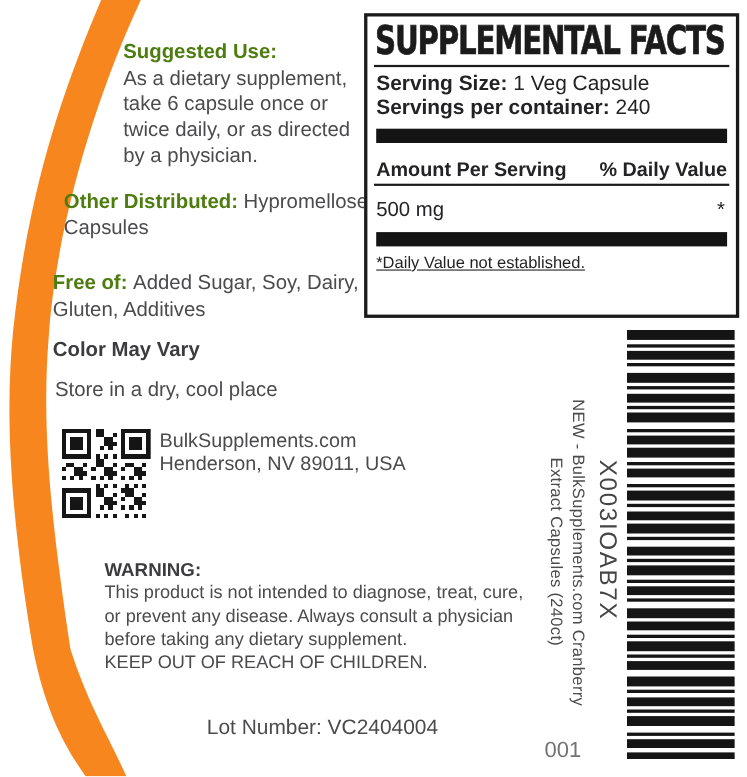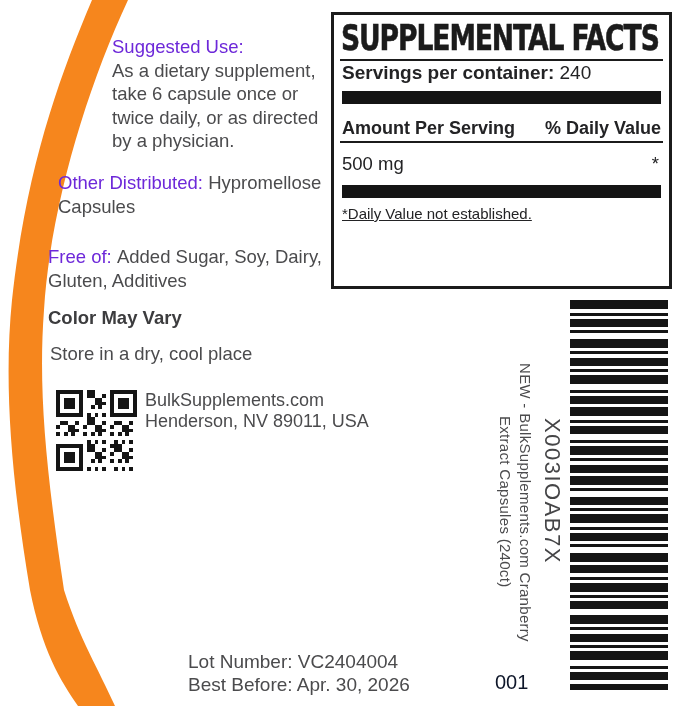--- a/index.html
+++ b/index.html
@@ -1,21 +1,21 @@
 <!DOCTYPE html>
 <html><head>
 <meta charset="utf-8">
 <style>
   html,body{margin:0;padding:0;background:#fff;}
   #canvas{
     position:relative;width:679px;height:706px;background:#ffffff;overflow:hidden;
     font-family:"Liberation Sans",sans-serif;color:#4b4b4d;
   }
   .abs{position:absolute;}
-  .b{font-weight:normal;color:#6d28d9;}
+  .b{font-weight:bold;color:#4d7c0f;}
   .nowrap{white-space:nowrap;}
 
   
   #arc-svg{position:absolute;left:0;top:0;width:679px;height:706px;z-index:0;}
 
   
   .blk{z-index:2;}
   #suggested{left:112px;top:35px;font-size:18.5px;line-height:23.5px;}
   #other{left:58px;top:171px;width:292px;font-size:18.5px;line-height:23.5px;}
   #freeof{left:48px;top:245px;width:300px;font-size:18.5px;line-height:23.5px;}
@@ -62,21 +62,21 @@
   #product-note{
     left:495px;top:356px;height:292px;writing-mode:vertical-rl;
     font-size:15px;line-height:20px;letter-spacing:0.3px;text-align:center;
     color:#4b4b4d;white-space:nowrap;z-index:2;
   }
   #asin{
     left:539px;top:418px;height:170px;writing-mode:vertical-rl;
     font-size:22px;letter-spacing:1.5px;color:#454547;white-space:nowrap;z-index:2;
   }
   #barcode{left:570px;top:300px;width:98px;height:390px;overflow:hidden;z-index:2;}
-  #print-code{left:495px;top:671px;font-size:20px;color:#0f172a;z-index:2;}
+  #print-code{left:495px;top:671px;font-size:20px;color:#737373;z-index:2;}
 </style>
 </head>
 <body>
 
 <div id="canvas">
 
   <svg id="arc-svg" viewBox="0 0 679 706" aria-hidden="true">
     <path d="M92,0 C58,80 26,170 12,300 C4,380 10,470 30,590 C42,650 60,680 78,706
              L115,706 C98,668 80,640 64,590 C46,470 38,390 44,310 C50,210 86,90 128,0 Z" fill="#F6861D"></path>
   </svg>
@@ -203,29 +203,38 @@
         <rect x="15" y="20" width="1" height="1" fill="#151515"></rect>
         <rect x="17" y="20" width="1" height="1" fill="#151515"></rect>
         <rect x="19" y="20" width="1" height="1" fill="#151515"></rect>
       </svg></div>
 
   <div class="abs blk" id="dist">
     <div class="nowrap">BulkSupplements.com</div>
     <div class="nowrap">Henderson, NV 89011, USA</div>
   </div>
 
+  <div class="abs blk" id="warn">
+    <div class="hd nowrap">WARNING:</div>
+    <div class="nowrap">This product is not intended to diagnose, treat, cure,</div>
+    <div class="nowrap">or prevent any disease. Always consult a physician</div>
+    <div class="nowrap">before taking any dietary supplement.</div>
+    <div class="nowrap">KEEP OUT OF REACH OF CHILDREN.</div>
+  </div>
 
   <div class="abs blk" id="lot">
     <div class="nowrap">Lot Number: VC2404004</div>
-    <div class="nowrap">Best Before: Apr. 30, 2026</div>
   </div>
 
   <div class="abs" id="facts">
     <span id="fb-title">SUPPLEMENTAL FACTS</span>
     <div class="rule" id="rule1"></div>
+    <div class="fb-row" id="fb-serving">
+      <span class="fbold gap">Serving Size:</span><span>1 Veg Capsule</span>
+    </div>
     <div class="fb-row" id="fb-servings">
       <span class="fbold gap">Servings per container:</span><span>240</span>
     </div>
     <div class="fb-bar" id="bar1"></div>
     <div id="fb-headers">
       <span>Amount Per Serving</span>
       <span>% Daily Value</span>
     </div>
     <div class="rule" id="rule2"></div>
     <div id="fb-ing">

